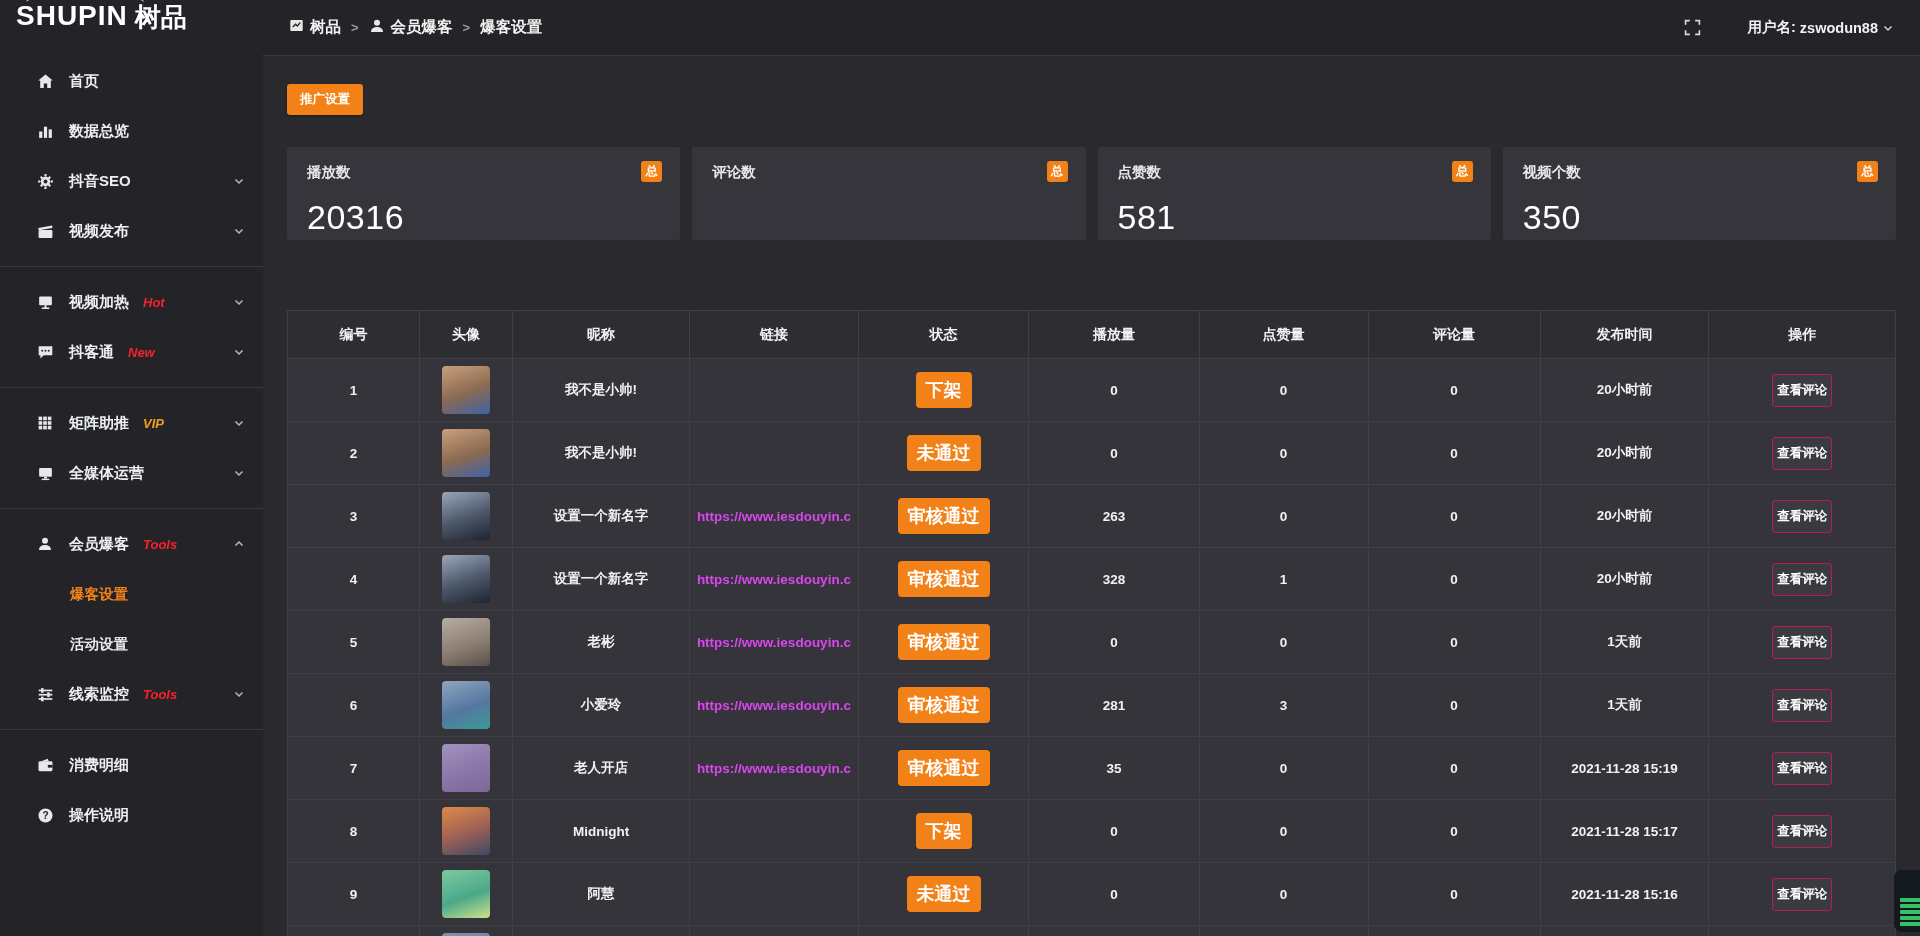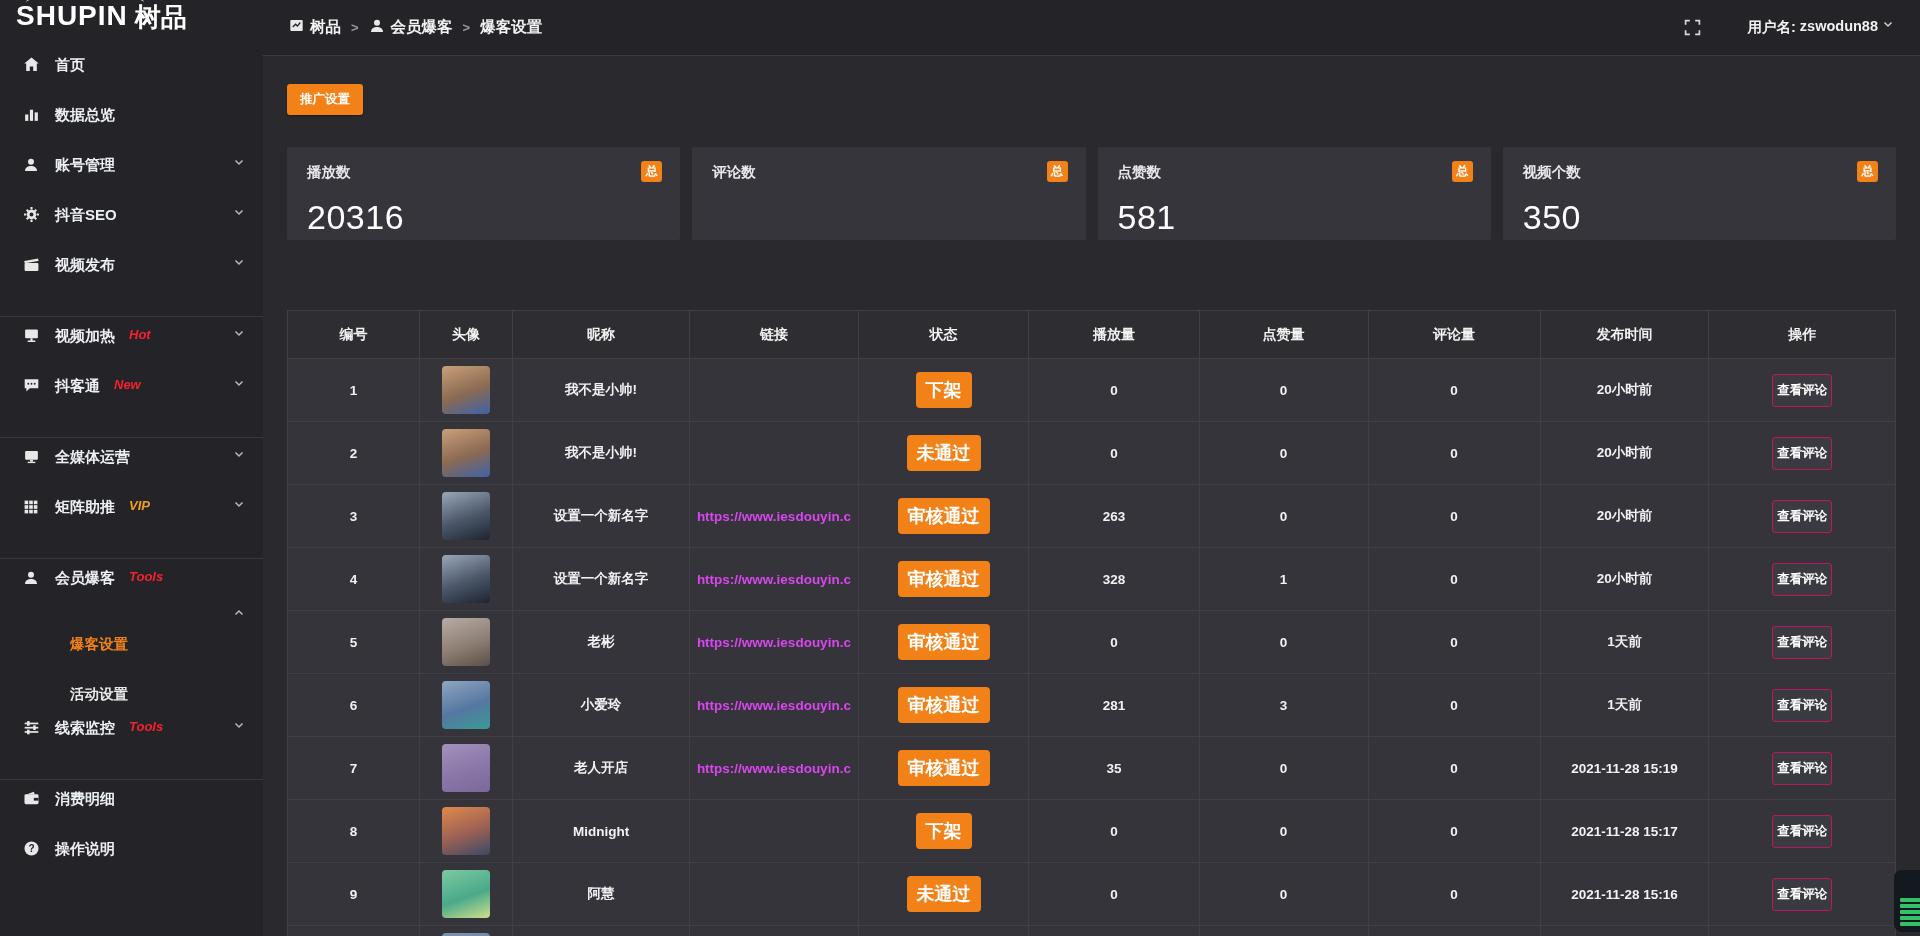--- a/index.html
+++ b/index.html
@@ -12,39 +12,39 @@
   }
   
   .sidebar { position:absolute; left:0; top:0; width:263px; height:936px; background:#242428; z-index:3; }
   .logo { height:54px; display:flex; align-items:flex-start; padding-left:16px; }
   .logo-mark { position:relative; display:inline-block; }
   .logo-arc { position:absolute; left:10px; top:-7px; width:118px; height:18px;
               border-top:3px solid #fff; border-radius:50%; }
   .logo-en { font-size:28px; font-weight:800; letter-spacing:1px; color:#fff; }
   .logo-cn { font-size:26px; font-weight:800; color:#fff; margin-left:7px; }
   .menu { padding-top:2px; }
-  .menu-item { height:50px; display:flex; padding:0 18px 0 22px; cursor:pointer; }
+  .menu-item { height:50px; display:flex; align-items:center; padding:0 18px 0 36px; cursor:pointer; }
   .menu-icon { width:18px; height:17px; margin-right:15px; display:inline-flex; align-items:center; justify-content:center; }
   .menu-label { font-size:15px; color:#eceff4; font-weight:600; }
   .menu-badge { font-size:13px; font-weight:800; font-style:italic; margin-left:14px; }
   .menu-chev { margin-left:auto; display:inline-flex; }
   .menu-chev.up { transform:rotate(180deg); }
   .menu-divider { height:1px; background:#38383d; margin:10px 0 10px 0; }
   .sub-item { height:50px; display:flex; align-items:center; padding-left:70px; font-size:14.5px;
               color:#e8e8e8; font-weight:600; cursor:pointer; }
   .sub-item.active { color:#f28118; }
   
   .topbar { position:absolute; left:263px; top:0; right:0; height:56px; background:#242428;
             border-bottom:1px solid #3a3a3f; display:flex; align-items:center; padding:0 26px; z-index:2; }
   .crumbs { display:flex; align-items:center; gap:10px; }
   .crumb { display:flex; align-items:center; gap:6px; font-size:15.5px; font-weight:600; color:#f2f2f2; cursor:pointer; }
   .crumb-sep { color:#9a9aa0; font-size:13px; font-weight:700; }
   .topbar-right { margin-left:auto; display:flex; align-items:center; gap:22px; }
   .fullscreen-btn { display:inline-flex; cursor:pointer; }
-  .user-box { display:flex; align-items:flex-start; gap:4px; font-size:14.5px; font-weight:600; color:#f2f2f2; cursor:pointer;margin-left:25px; }
+  .user-box { display:flex; align-items:center; gap:4px; font-size:14.5px; font-weight:600; color:#f2f2f2; cursor:pointer;margin-left:25px; }
   
   .main { position:absolute; left:263px; top:56px; right:0; bottom:0; padding:28px 24px 0 24px; overflow:hidden; }
   .promo-btn { display:inline-block; background:#f28118; color:#fff; font-size:12.5px; font-weight:600;
                padding:7px 13px; border-radius:3px; border:none; cursor:pointer; box-shadow:0 1px 2px rgba(0,0,0,.4); }
   .stats-row { display:flex; gap:12px; margin-top:32px; }
   .stat-card { flex:1; height:93px; background:#35353b; border-radius:2px; position:relative; padding:16px 20px 0 20px; }
   .stat-label { font-size:14.5px; font-weight:600; color:#e9e9ec; }
   .stat-value { font-size:34px; font-weight:400; color:#fff; margin-top:16px; letter-spacing:0.5px; }
   .stat-badge { position:absolute; top:14px; right:18px; width:21px; height:21px; background:#f28118;
                 color:#fff; font-size:12px; font-weight:600; border-radius:3px;
@@ -92,34 +92,20 @@
           <svg width="17" height="17" viewBox="0 0 16 16" fill="#e8e8e8">
             <rect x="2" y="8" width="3" height="6"></rect>
             <rect x="6.5" y="3.5" width="3" height="10.5"></rect>
             <rect x="11" y="6" width="3" height="8"></rect>
           </svg>
         </span>
         <span class="menu-label">数据总览</span>
       </div>
       <div class="menu-item">
         <span class="menu-icon">
-          <svg width="16" height="16" viewBox="0 0 16 16" fill="#e8e8e8">
-            <circle cx="8" cy="4.8" r="3"></circle>
-            <path d="M2 14c0-3.4 2.7-5.1 6-5.1s6 1.7 6 5.1z"></path>
-          </svg>
-        </span>
-        <span class="menu-label">账号管理</span>
-        <span class="menu-chev">
-          <svg width="12" height="12" viewBox="0 0 12 12">
-            <path d="M2.5 4.5L6 8l3.5-3.5" stroke="#b8b8be" stroke-width="1.5" fill="none"></path>
-          </svg>
-        </span>
-      </div>
-      <div class="menu-item">
-        <span class="menu-icon">
           <svg width="17" height="17" viewBox="0 0 16 16">
             <path fill="#e8e8e8" d="M7 1h2v2.2H7zM7 12.8h2V15H7zM1 7h2.2v2H1zM12.8 7H15v2h-2.2zM2.8 4.2l1.4-1.4 1.6 1.6-1.4 1.4zM10.2 11.6l1.4-1.4 1.6 1.6-1.4 1.4zM2.8 11.8l1.6-1.6 1.4 1.4-1.6 1.6zM10.2 4.4l1.6-1.6 1.4 1.4-1.6 1.6z"></path>
             <circle cx="8" cy="8" r="4.4" fill="#e8e8e8"></circle>
             <circle cx="8" cy="8" r="1.8" fill="#242428"></circle>
           </svg>
         </span>
         <span class="menu-label">抖音SEO</span>
         <span class="menu-chev">
           <svg width="12" height="12" viewBox="0 0 12 12">
             <path d="M2.5 4.5L6 8l3.5-3.5" stroke="#b8b8be" stroke-width="1.5" fill="none"></path>
@@ -169,51 +155,51 @@
         </span>
         <span class="menu-label">抖客通</span>
         <span class="menu-badge" style="color: rgb(245, 34, 45);">New</span>
         <span class="menu-chev">
           <svg width="12" height="12" viewBox="0 0 12 12">
             <path d="M2.5 4.5L6 8l3.5-3.5" stroke="#b8b8be" stroke-width="1.5" fill="none"></path>
           </svg>
         </span>
       </div>
       <div class="menu-divider"></div>
-      <div class="menu-item">
-        <span class="menu-icon">
-          <svg width="17" height="17" viewBox="0 0 16 16" fill="#e8e8e8">
-            <rect x="2" y="2.8" width="12" height="8.2" rx="1"></rect>
-            <rect x="6.6" y="11.2" width="2.8" height="1.6"></rect>
-            <rect x="4.4" y="12.9" width="7.2" height="1.3"></rect>
-          </svg>
-        </span>
-        <span class="menu-label">全媒体运营</span>
-        <span class="menu-chev">
-          <svg width="12" height="12" viewBox="0 0 12 12">
-            <path d="M2.5 4.5L6 8l3.5-3.5" stroke="#b8b8be" stroke-width="1.5" fill="none"></path>
-          </svg>
-        </span>
-      </div>
       <div class="menu-item">
         <span class="menu-icon">
           <svg width="16" height="16" viewBox="0 0 16 16" fill="#e8e8e8">
             <rect x="1.6" y="1.6" width="3.6" height="3.6"></rect>
             <rect x="6.2" y="1.6" width="3.6" height="3.6"></rect>
             <rect x="10.8" y="1.6" width="3.6" height="3.6"></rect>
             <rect x="1.6" y="6.2" width="3.6" height="3.6"></rect>
             <rect x="6.2" y="6.2" width="3.6" height="3.6"></rect>
             <rect x="10.8" y="6.2" width="3.6" height="3.6"></rect>
             <rect x="1.6" y="10.8" width="3.6" height="3.6"></rect>
             <rect x="6.2" y="10.8" width="3.6" height="3.6"></rect>
             <rect x="10.8" y="10.8" width="3.6" height="3.6"></rect>
           </svg>
         </span>
         <span class="menu-label">矩阵助推</span>
         <span class="menu-badge" style="color: rgb(240, 160, 32);">VIP</span>
+        <span class="menu-chev">
+          <svg width="12" height="12" viewBox="0 0 12 12">
+            <path d="M2.5 4.5L6 8l3.5-3.5" stroke="#b8b8be" stroke-width="1.5" fill="none"></path>
+          </svg>
+        </span>
+      </div>
+      <div class="menu-item">
+        <span class="menu-icon">
+          <svg width="17" height="17" viewBox="0 0 16 16" fill="#e8e8e8">
+            <rect x="2" y="2.8" width="12" height="8.2" rx="1"></rect>
+            <rect x="6.6" y="11.2" width="2.8" height="1.6"></rect>
+            <rect x="4.4" y="12.9" width="7.2" height="1.3"></rect>
+          </svg>
+        </span>
+        <span class="menu-label">全媒体运营</span>
         <span class="menu-chev">
           <svg width="12" height="12" viewBox="0 0 12 12">
             <path d="M2.5 4.5L6 8l3.5-3.5" stroke="#b8b8be" stroke-width="1.5" fill="none"></path>
           </svg>
         </span>
       </div>
       <div class="menu-divider"></div>
       <div class="menu-item">
         <span class="menu-icon">
           <svg width="16" height="16" viewBox="0 0 16 16" fill="#e8e8e8">

